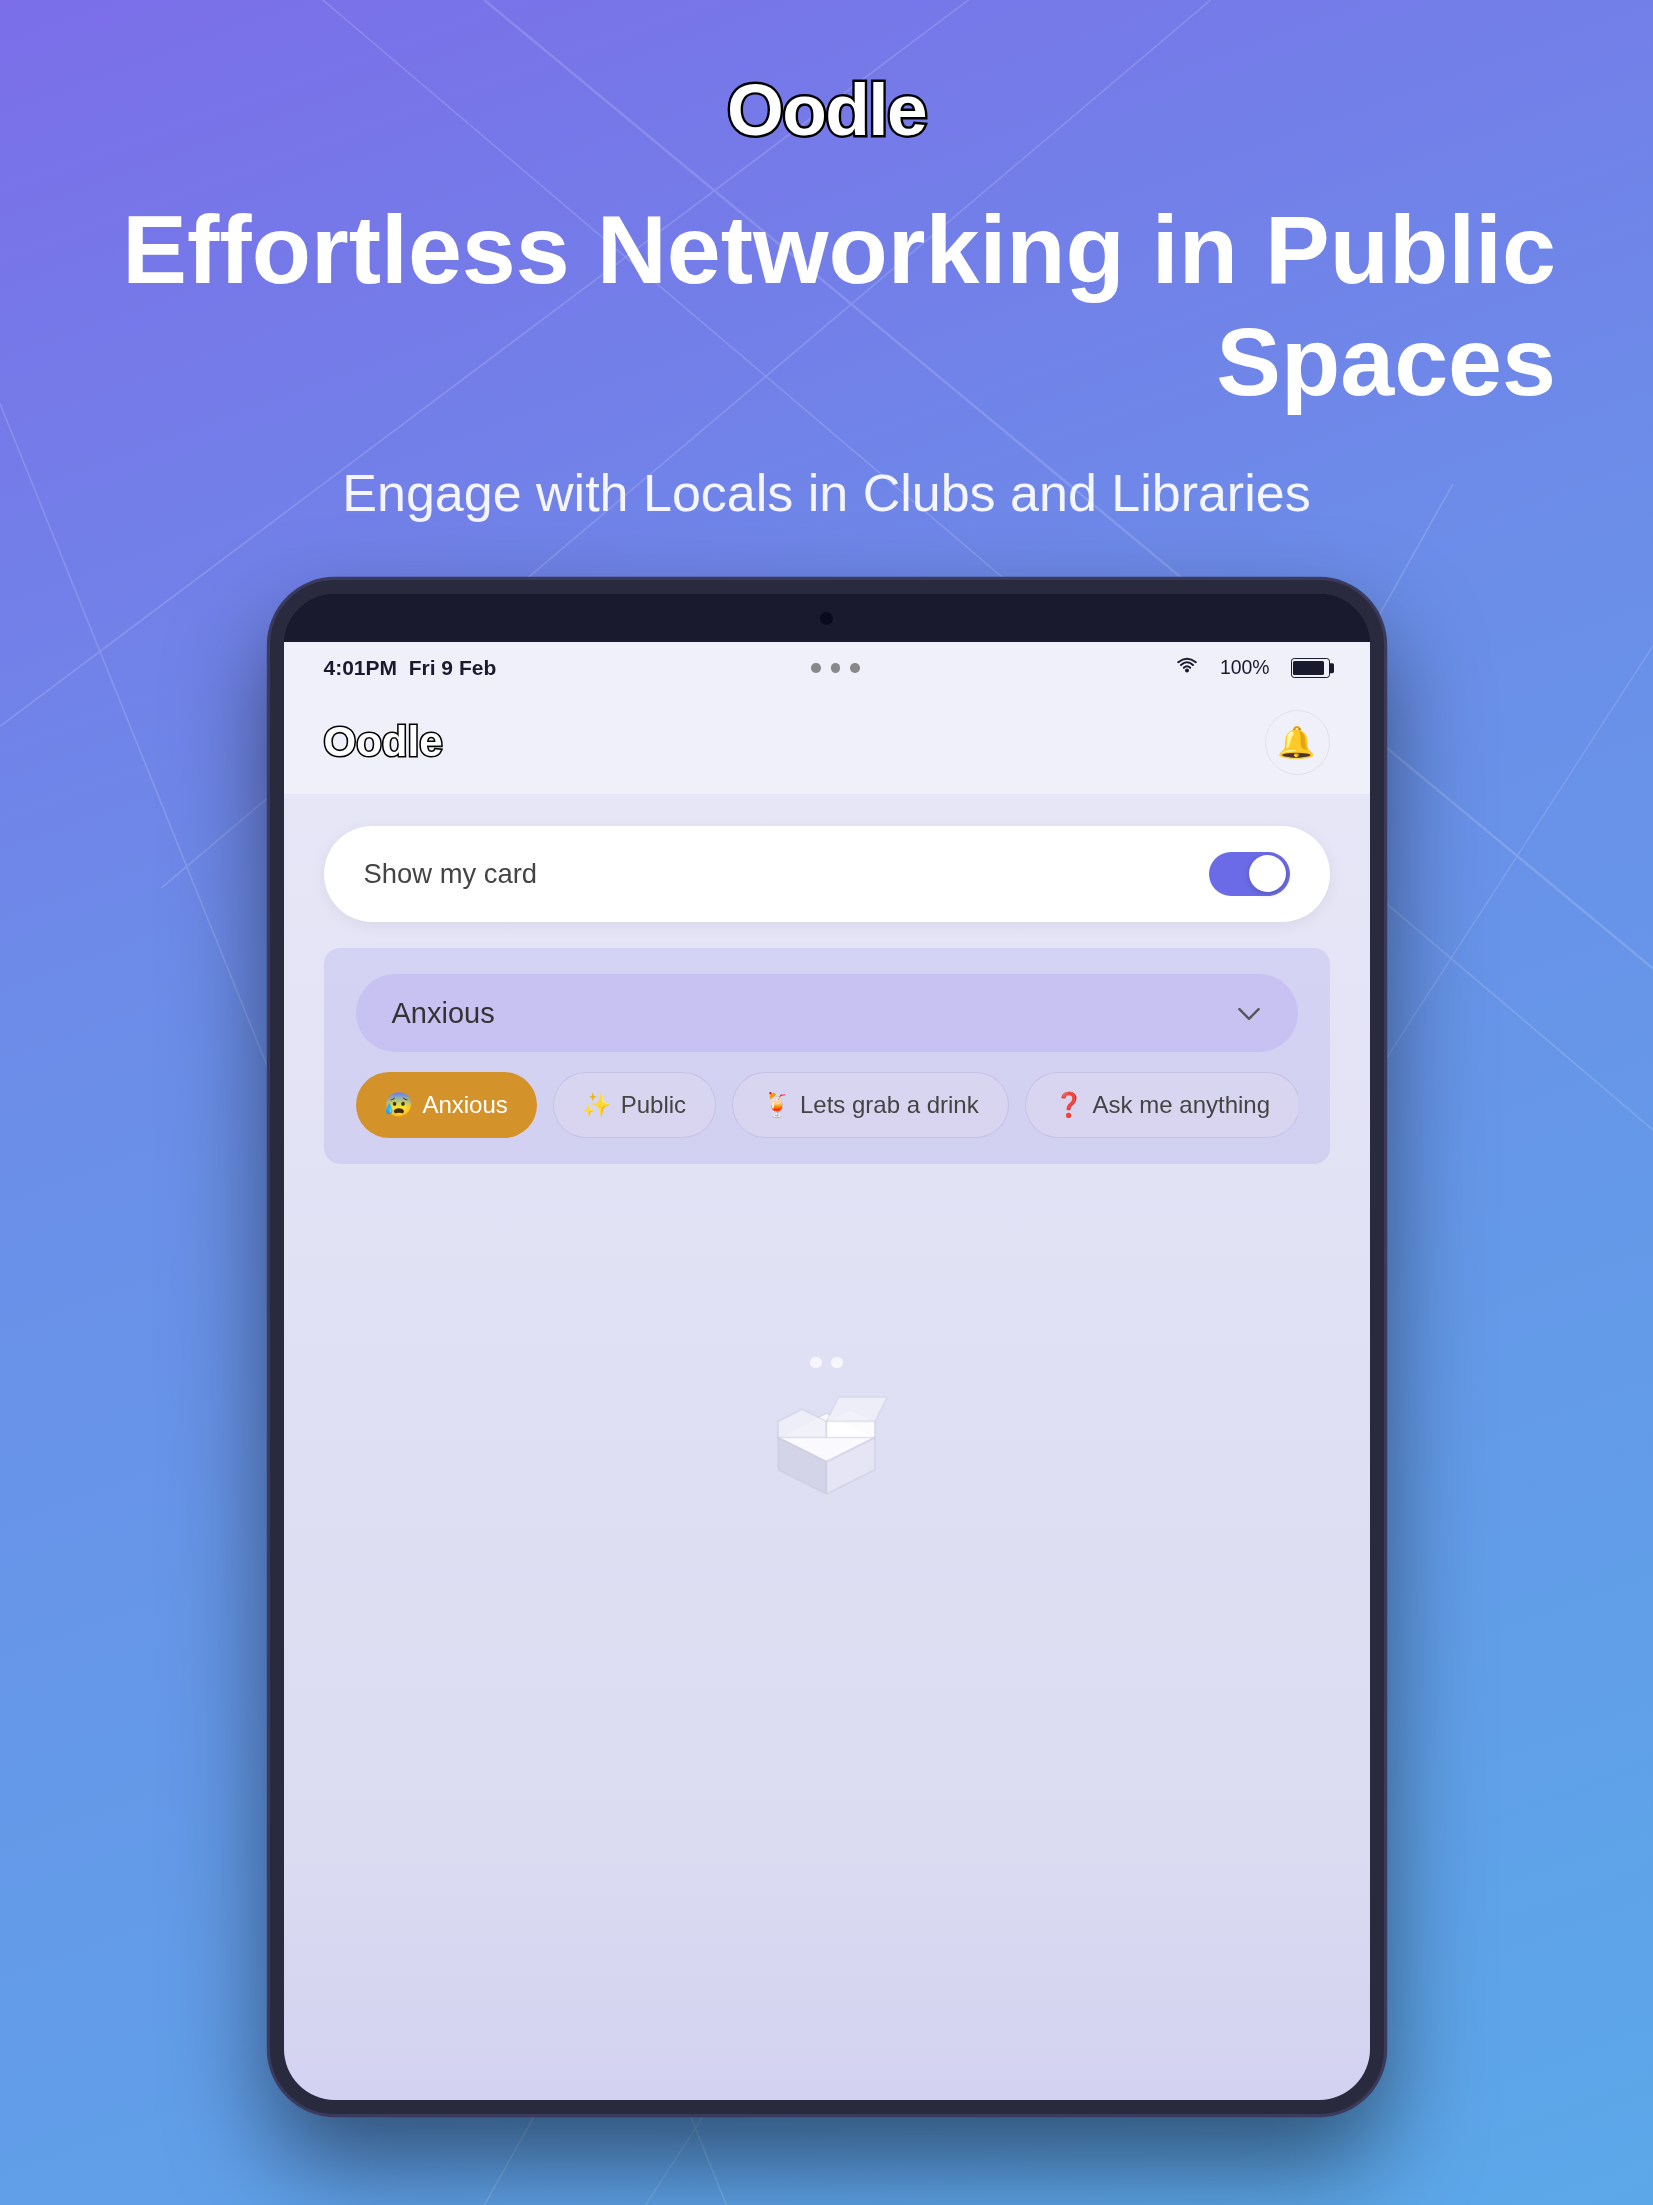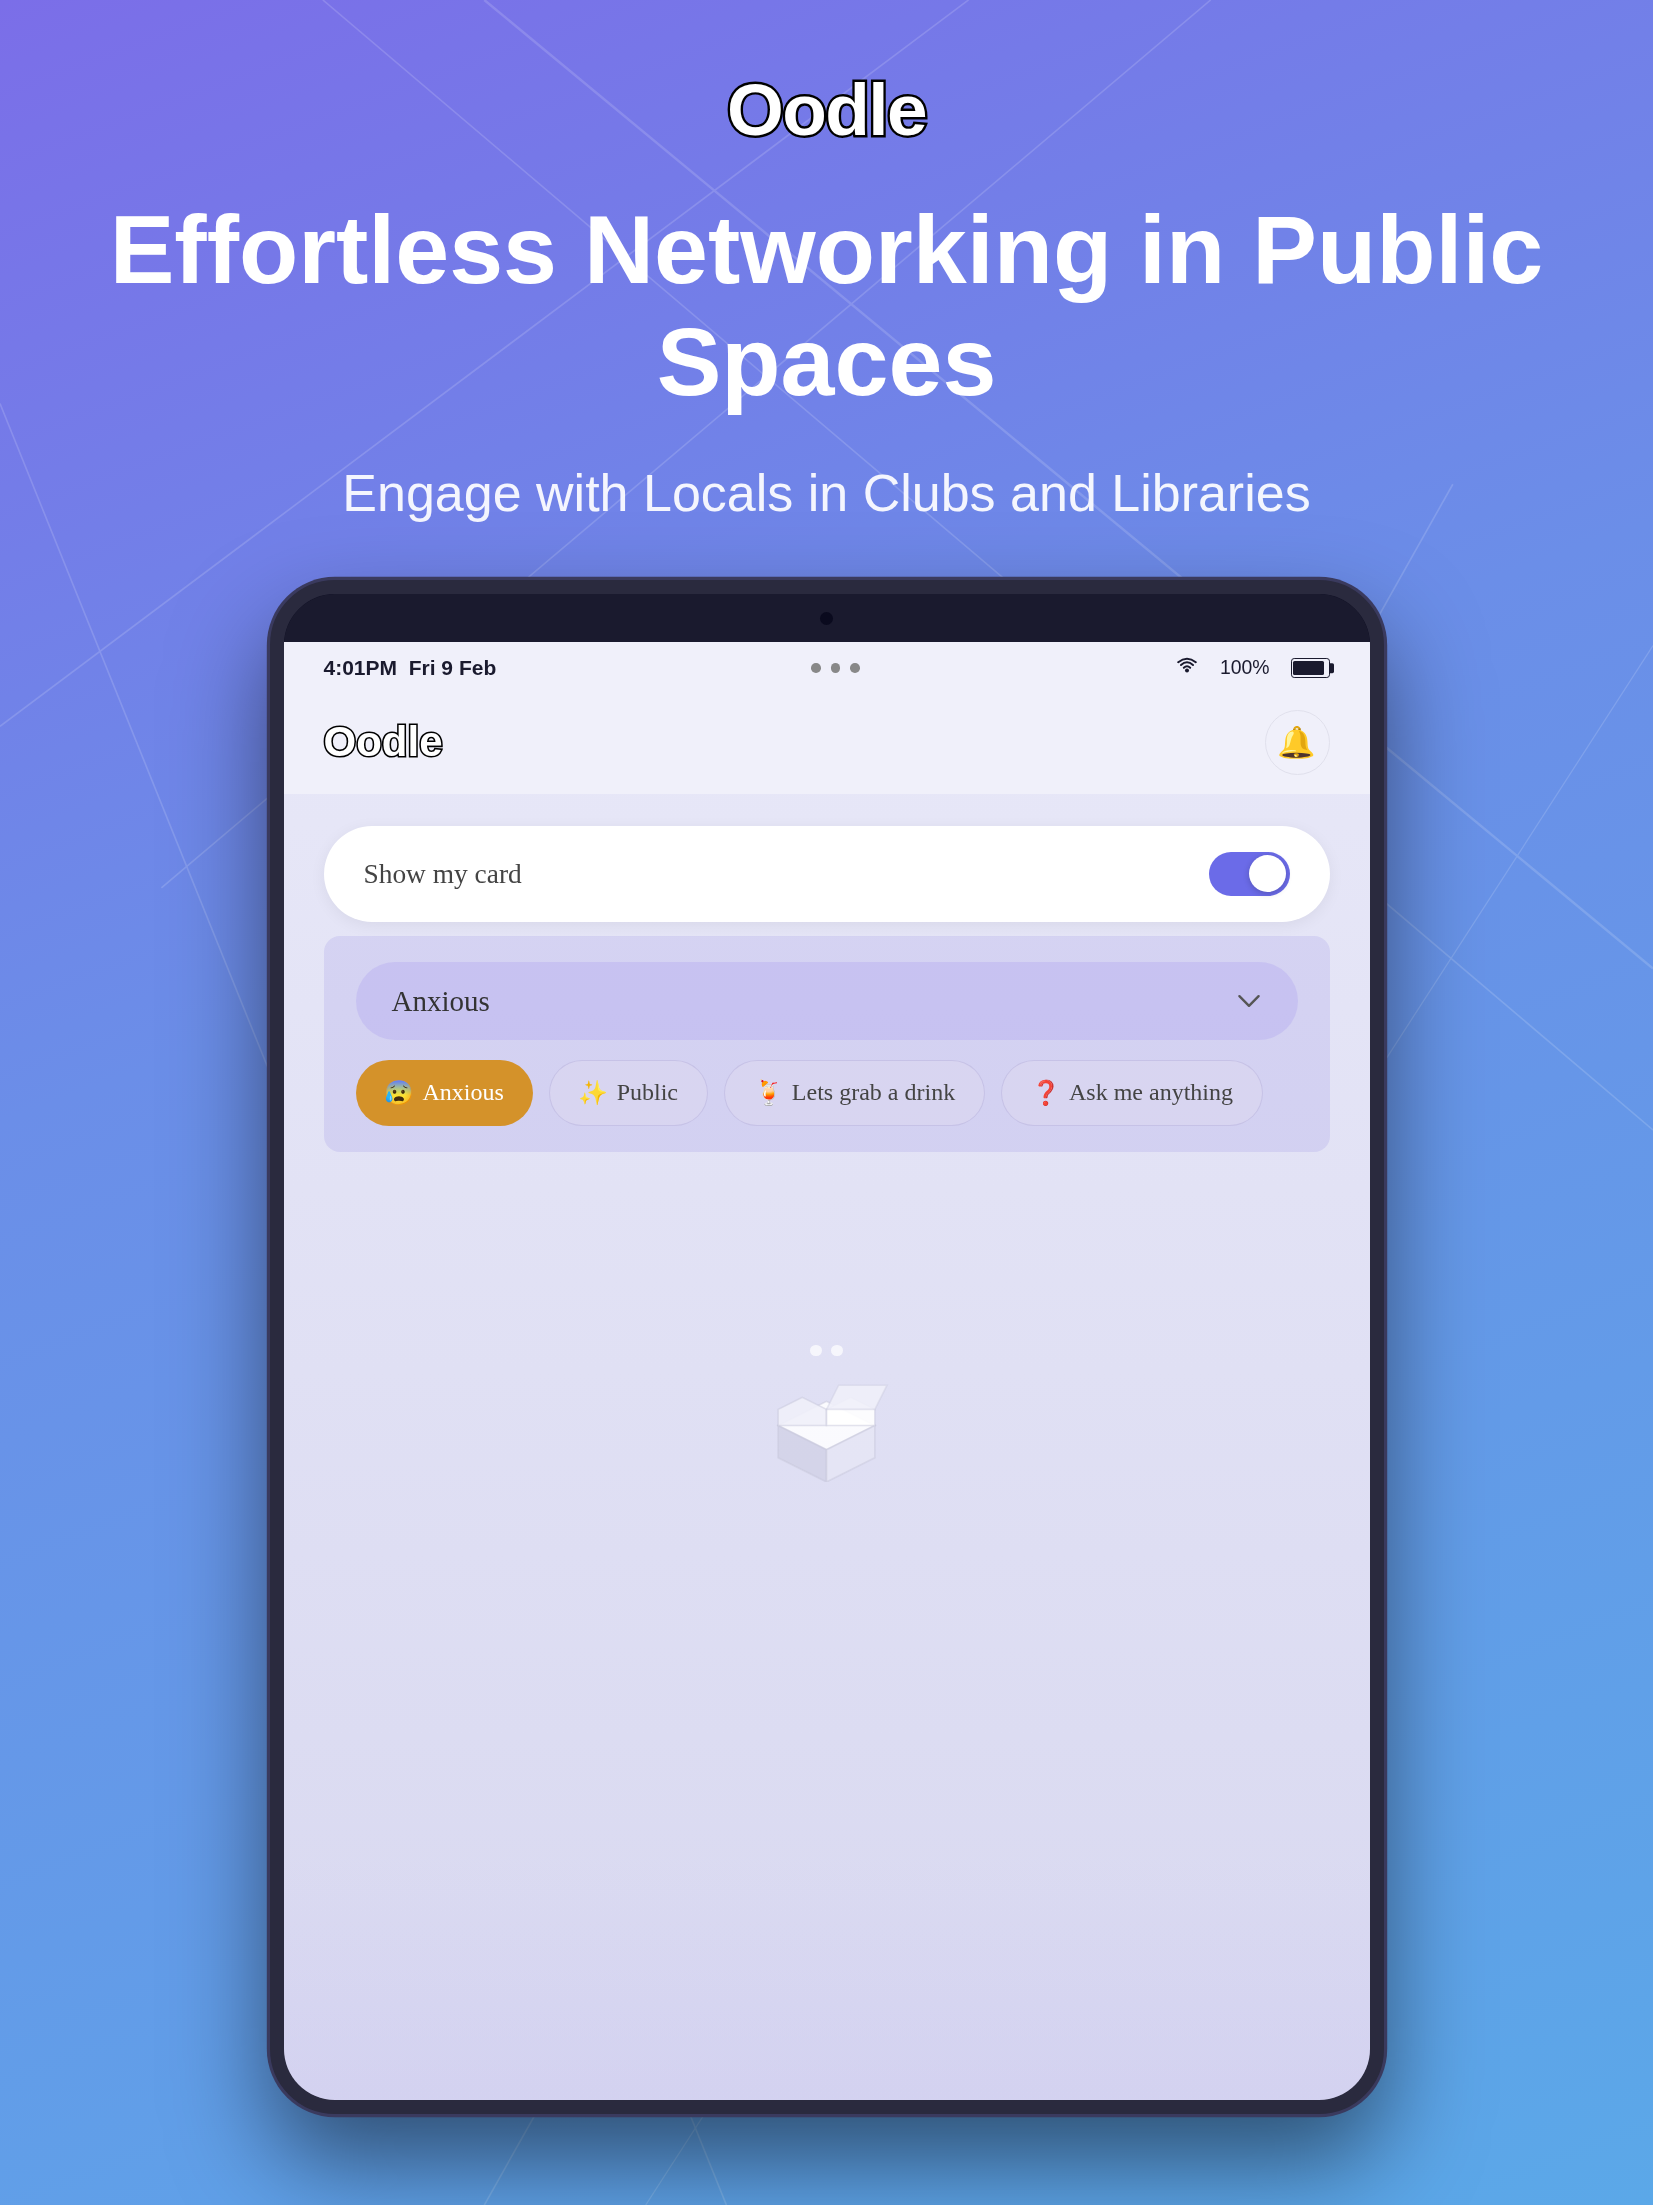--- a/index.html
+++ b/index.html
@@ -44,21 +44,21 @@
       -webkit-text-stroke: 4.8px #000;
       paint-order: stroke fill;
       line-height: 1;
       margin-bottom: 48px;
     }
 
     .hero-title {
       font-size: 97px;
       font-weight: 800;
       color: #fff;
-      text-align: center;
+      text-align: right;
       line-height: 1.15;
       margin-bottom: 40px;
       padding: 0 97px;
     }
 
     .hero-subtitle {
       font-size: 52px;
       font-weight: 400;
       color: rgba(255,255,255,0.92);
       text-align: center;
@@ -230,22 +230,21 @@
       align-items: center;
       justify-content: center;
       font-size: 31px;
     }
 
     
     .app-content {
       padding: 32px 40px;
       display: flex;
       flex-direction: column;
-      gap: 14px;
-      font-family: Liberation Serif, serif;
+      gap: 26px;
     }
 
     
     .card-row {
       background: #fff;
       border-radius: 48px;
       padding: 26px 40px;
       display: flex;
       align-items: center;
       justify-content: space-between;

